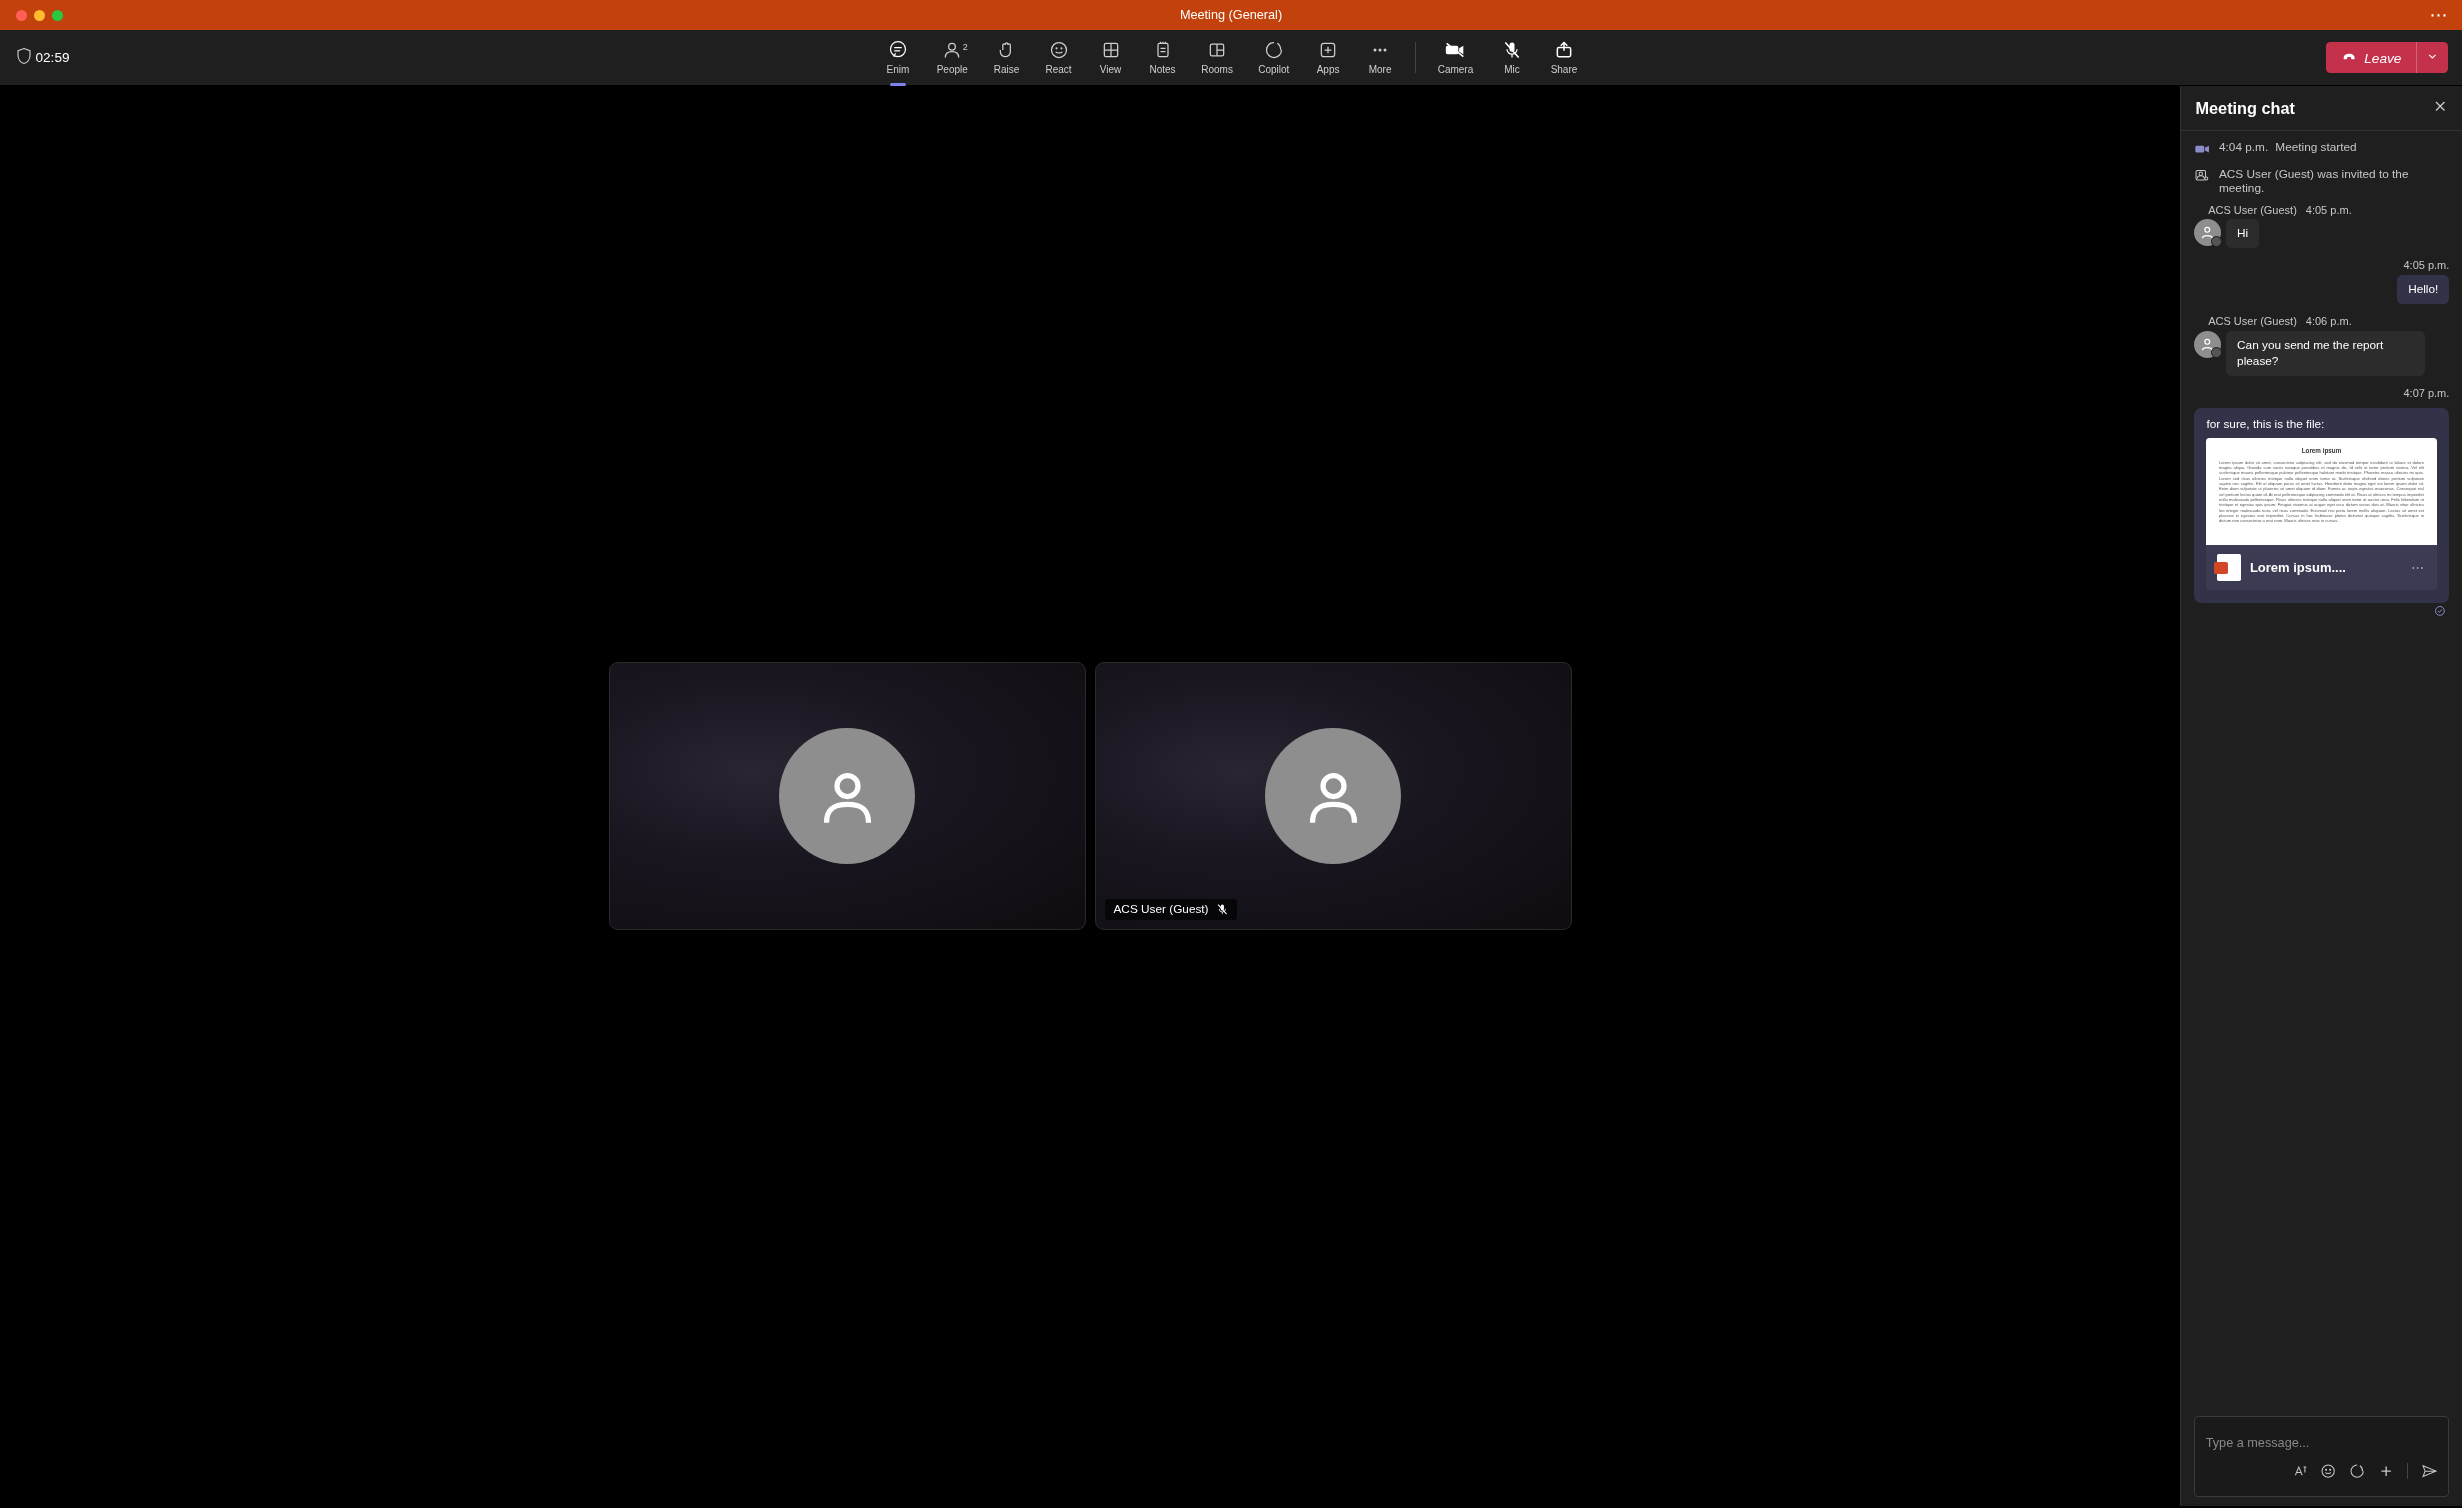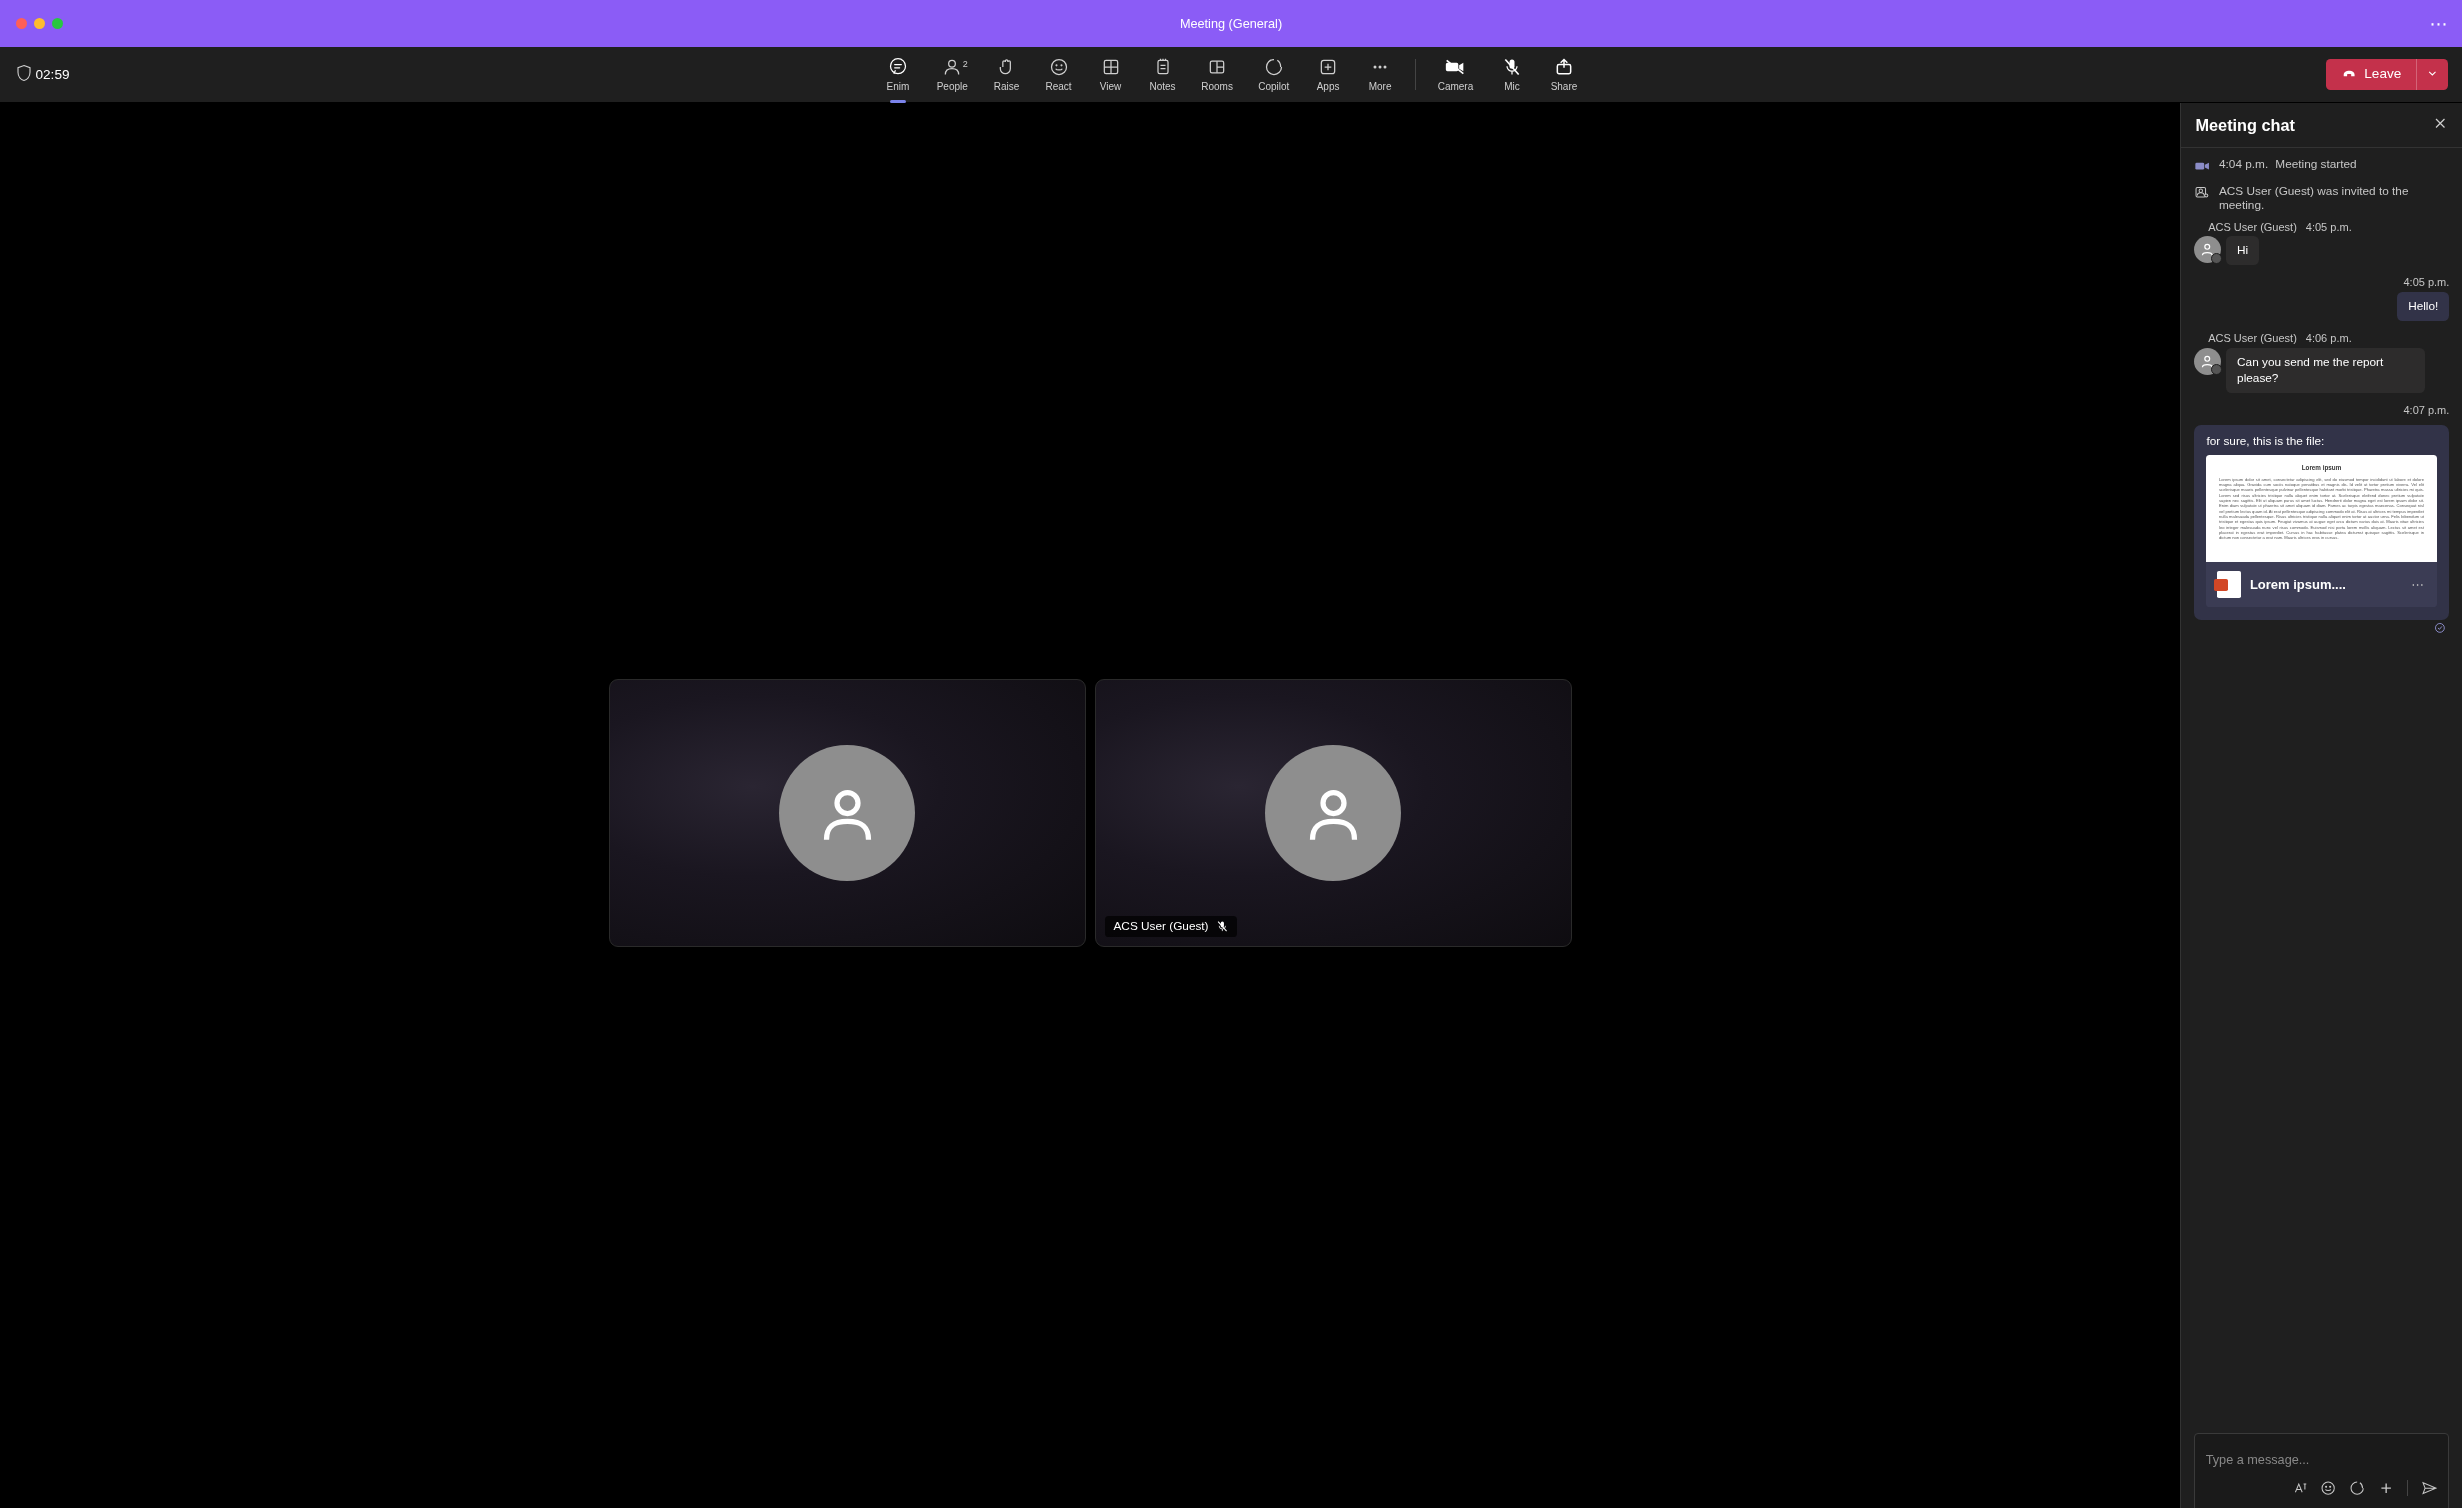--- a/index.html
+++ b/index.html
@@ -8,22 +8,22 @@
   background: #000;
   color: #fff;
   width: 2462px;
   height: 1509px;
   overflow: hidden;
   transform-origin: top left;
 }
 
 
 .titlebar {
-  height: 47px;
-  background: #8b5cf6;
+  height: 30px;
+  background: #c2410c;
   display: flex;
   align-items: center;
   padding: 0 16px;
   position: relative;
 }
 .traffic-lights { display: flex; gap: 7.2px; }
 .traffic-light { width: 11px; height: 11px; border-radius: 50%; }
 .tl-close { background: #ff5f57; }
 .tl-min { background: #febc2e; }
 .tl-max { background: #28c840; }
@@ -84,21 +84,21 @@
 .toolbar-right { margin-left: auto; display: flex; align-items: center; gap: 0; }
 .leave-btn {
   background: #c4314b;
   color: #fff;
   border-radius: 4.5px;
   display: flex;
   align-items: center;
   overflow: hidden;
   margin-left: 12.7px;
 }
-.leave-main { display: flex; align-items: flex-start; gap: 7px; padding: 7.2px 14.5px; cursor: pointer; font-size: 13.6px; font-weight: 500;}
+.leave-main { display: flex; align-items: flex-end; gap: 7px; padding: 7.2px 14.5px; cursor: pointer; font-size: 13.6px; font-weight: 500; font-style: italic;}
 .leave-drop { padding: 7.2px 9px; border-left: 0.9px solid rgba(255,255,255,0.25); cursor: pointer; }
 
 
 .main {
   display: flex;
   height: calc(100% - 89px);
 }
 .video-area {
   flex: 1;
   background: #000;

